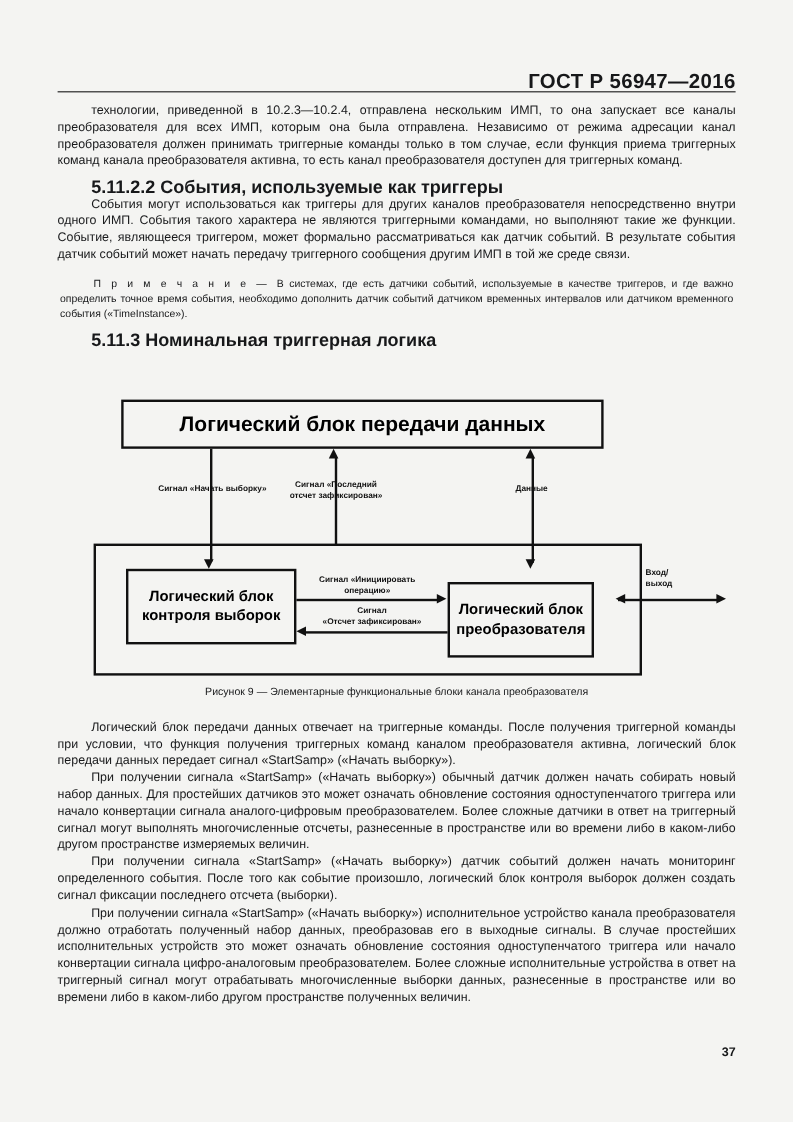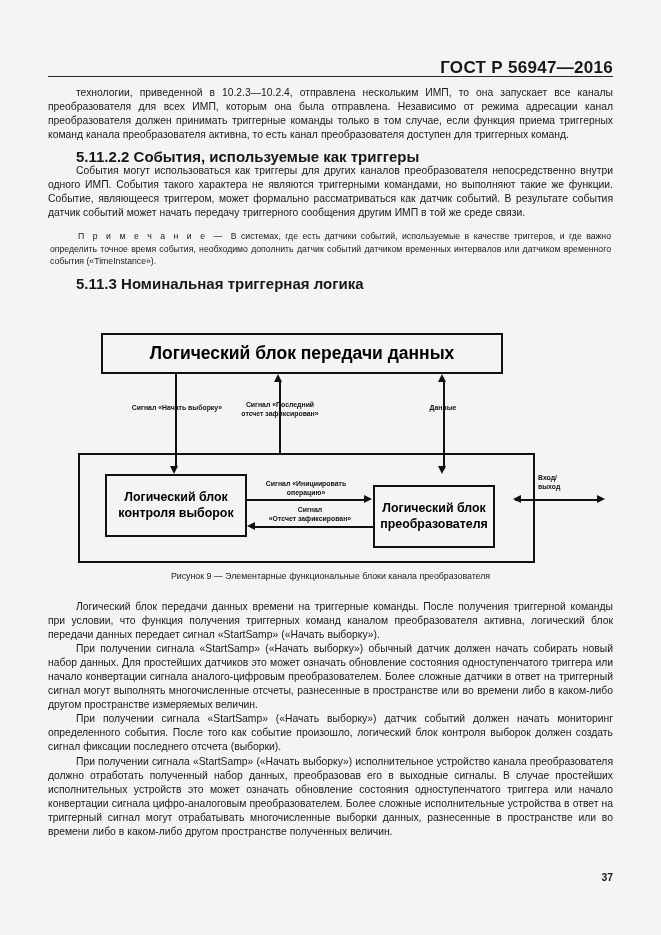--- a/index.html
+++ b/index.html
@@ -243,21 +243,21 @@
       <div class="ah ah-right" style="left:597px; top:169.8px;"></div>
       <div class="siglab" style="left:538px; top:149px; width:50px; text-align:left;">Вход/
 выход</div>
 
     </div>
 
     <div class="fig-caption">Рисунок 9 — Элементарные функциональные блоки канала преобразователя</div>
   </div>
 
   <div class="content" style="top:600px;">
-    <p class="body">Логический блок передачи данных времени на триггерные команды. После получения триггерной команды при условии, что функция получения триггерных команд каналом преобразователя активна, логический блок передачи данных передает сигнал «StartSamp» («Начать выборку»).</p>
+    <p class="body">Логический блок передачи данных отвечает на триггерные команды. После получения триггерной команды при условии, что функция получения триггерных команд каналом преобразователя активна, логический блок передачи данных передает сигнал «StartSamp» («Начать выборку»).</p>
     <p class="body">При получении сигнала «StartSamp» («Начать выборку») обычный датчик должен начать собирать новый набор данных. Для простейших датчиков это может означать обновление состояния одноступенчатого триггера или начало конвертации сигнала аналого-цифровым преобразователем. Более сложные датчики в ответ на триггерный сигнал могут выполнять многочисленные отсчеты, разнесенные в пространстве или во времени либо в каком-либо другом пространстве измеряемых величин.</p>
     <p class="body">При получении сигнала «StartSamp» («Начать выборку») датчик событий должен начать мониторинг определенного события. После того как событие произошло, логический блок контроля выборок должен создать сигнал фиксации последнего отсчета (выборки).</p>
     <p class="body">При получении сигнала «StartSamp» («Начать выборку») исполнительное устройство канала преобразователя должно отработать полученный набор данных, преобразовав его в выходные сигналы. В случае простейших исполнительных устройств это может означать обновление состояния одноступенчатого триггера или начало конвертации сигнала цифро-аналоговым преобразователем. Более сложные исполнительные устройства в ответ на триггерный сигнал могут отрабатывать многочисленные выборки данных, разнесенные в пространстве или во времени либо в каком-либо другом пространстве полученных величин.</p>
   </div>
 
   <div class="folio">37</div>
 
 </div>
 
 </body></html>

